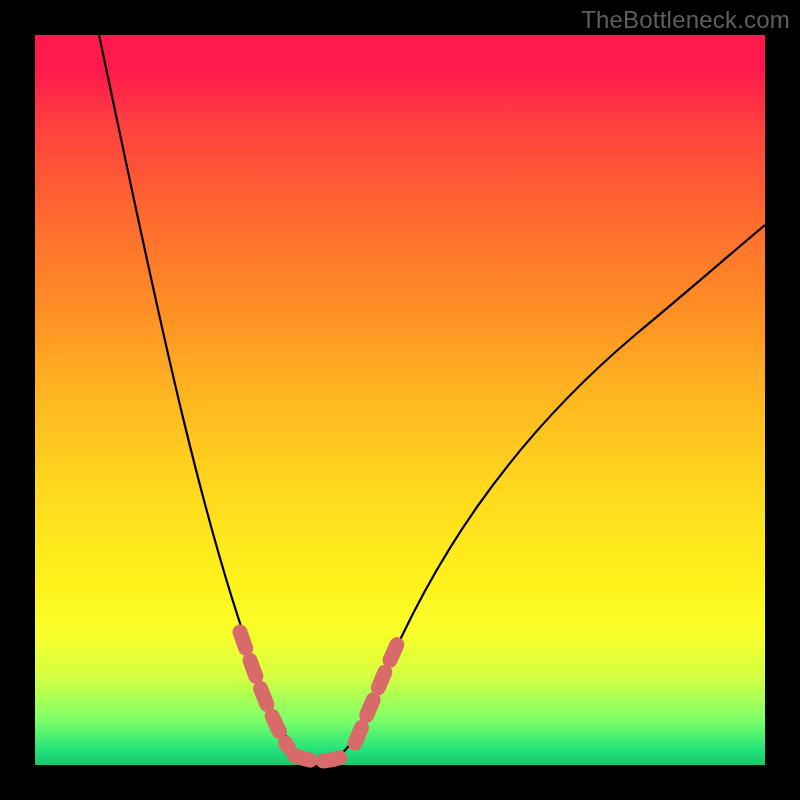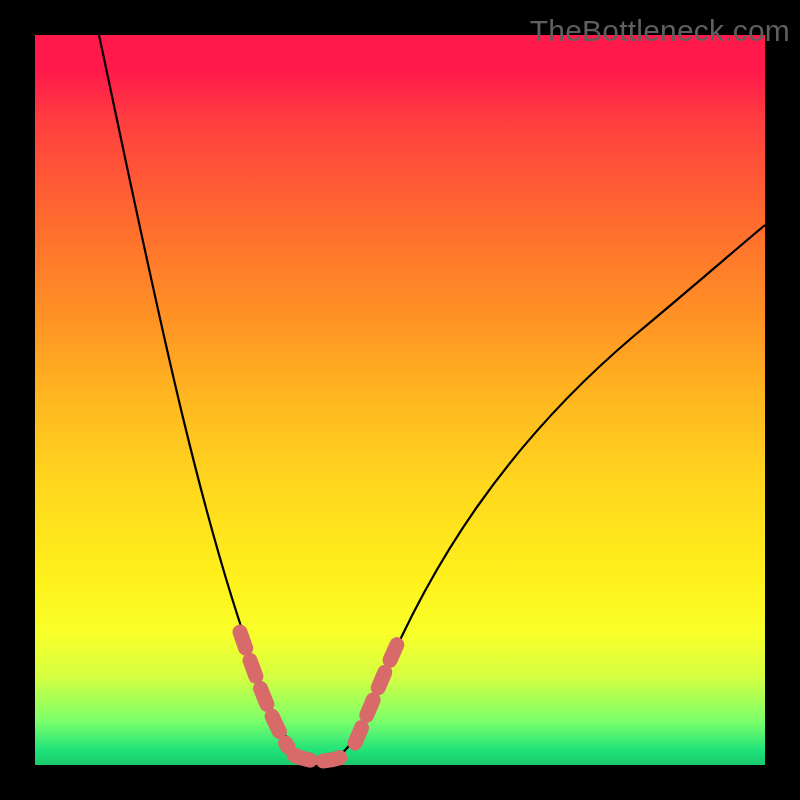--- a/index.html
+++ b/index.html
@@ -55,24 +55,24 @@
   }
   .highlight {
     fill: none;
     stroke: #d86a6a;
     stroke-width: 15;
     stroke-linecap: round;
     stroke-dasharray: 17 13;
   }
   .watermark {
     position: absolute;
-    top: 14px;
+    top: 6px;
     right: 10px;
     color: #5f5f5f;
-    font-size: 30px;
+    font-size: 24px;
     font-weight: 500;
     letter-spacing: 0.2px;
     user-select: none;
   }
 </style>
 </head>
 <body>
 
 <div class="stage">
 

